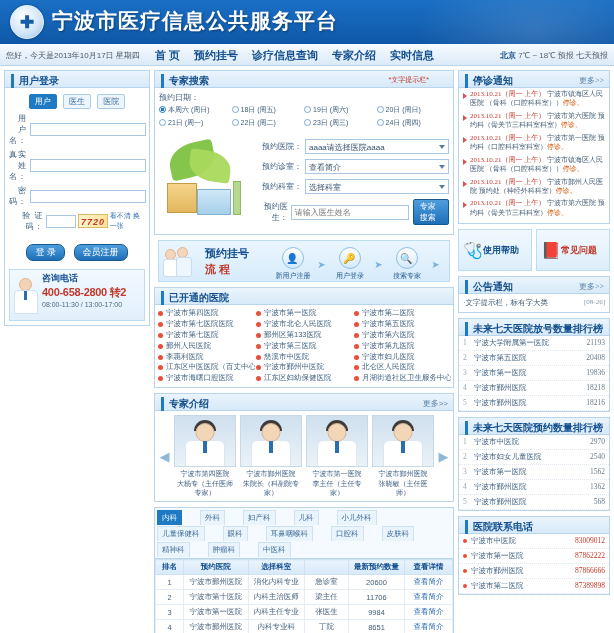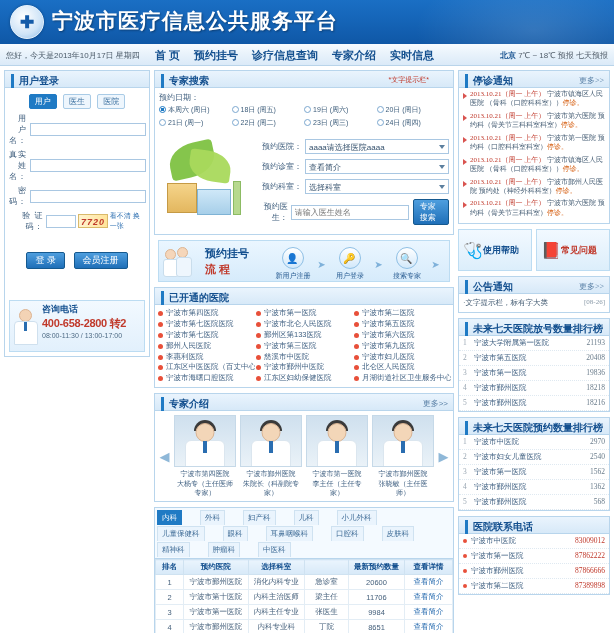--- a/index.html
+++ b/index.html
@@ -87,25 +87,25 @@
   .cap-row{ display:flex; align-items:center; margin-bottom:3px; }
   .cap-row .cap-img{
     width:36px; height:14px; margin-left:2px; background: linear-gradient(90deg,#fff3cf,#ffe49a);
     border:1px solid #d9b96a; color:#c0392b; font-weight:bold; font-size:9px; text-align:center; line-height:14px;
     font-style:italic; letter-spacing:1px;
   }
   .cap-row .cap-link{ font-size:7px; color:#2a6db0; margin-left:2px; cursor:pointer; }
   .login-btns{ text-align:center; margin-top:4px; }
   .btn-blue{
     display:inline-block; padding:1px 8px; font-size:9px; color:#fff; cursor:pointer;
-    background: linear-gradient(to bottom,#4e9ede,#1f6fb8); border:1px solid #15598f; border-radius:2px;
-    margin:16px 3px;
+    background: linear-gradient(to bottom,#4e9ede,#1f6fb8); border:1px solid #15598f; border-radius:7px;
+    margin:8px 3px;
   }
   .phone-box{
-    margin-top:15px; border:1px solid #bcdcf2; background:linear-gradient(to bottom,#f2f9ff,#e2f0fc);
+    margin-top:0; border:1px solid #bcdcf2; background:linear-gradient(to bottom,#f2f9ff,#e2f0fc);
     padding:20px; position:relative; height:52px;
   }
   .phone-doc{
     position:absolute; left:3px; top:8px; width:26px; height:36px;
   }
   .phone-doc .head{ position:absolute; left:6px; top:0; width:13px; height:13px; border-radius:50%; background:#f3d3b5; border:1px solid #ddb492;}
   .phone-doc .body{ position:absolute; left:1px; top:12px; width:24px; height:24px; background:#fff; border:1px solid #cfe0ee; border-radius:4px 4px 0 0;}
   .phone-doc .tie{ position:absolute; left:11px; top:13px; width:3px; height:9px; background:#2a6db0;}
   .phone-title{ position:absolute; left:32px; top:2px; color:#14508f; font-size:9px; font-weight:bold;}
   .phone-num{ position:absolute; left:32px; top:15px; color:#c0392b; font-size:11px; font-weight:bold; letter-spacing:-0.3px;}

